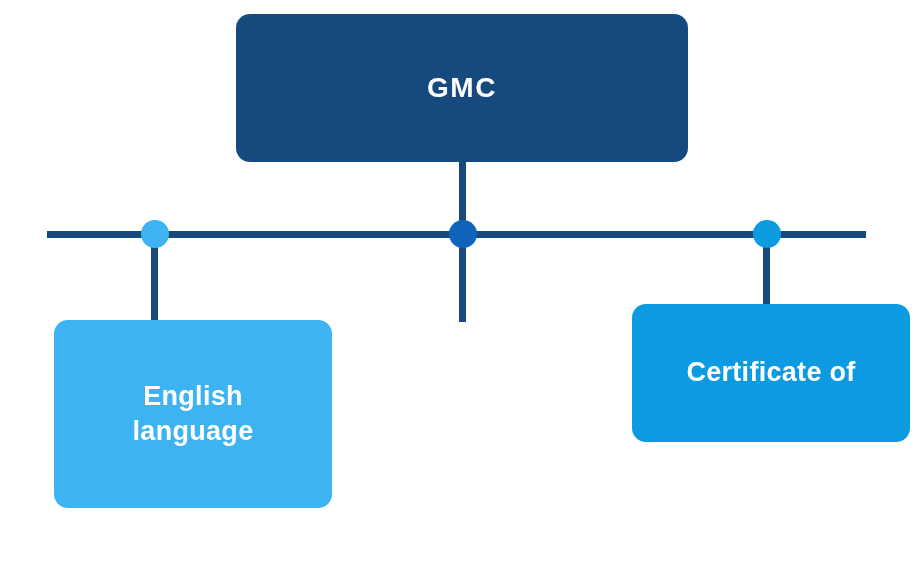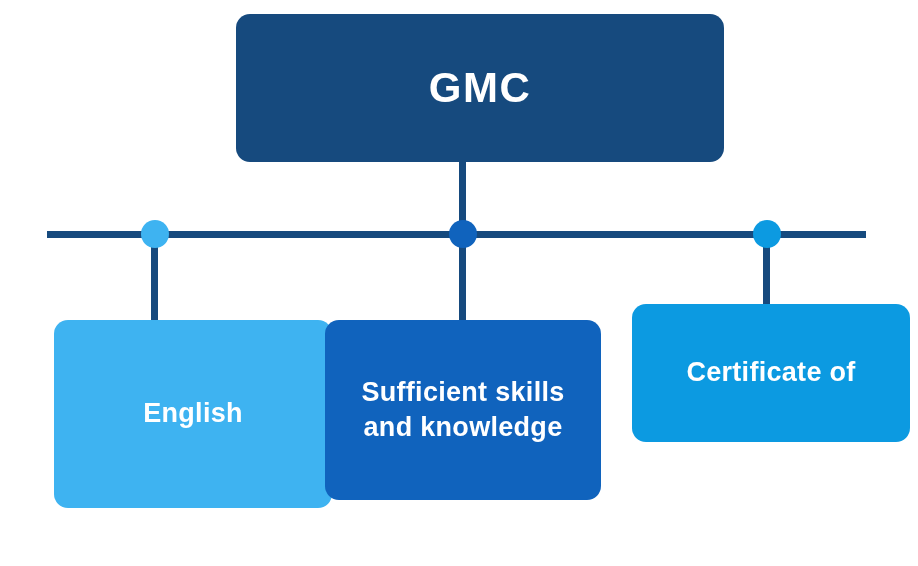--- a/index.html
+++ b/index.html
@@ -21,22 +21,22 @@
     flex-direction: column;
     align-items: center;
     justify-content: center;
     text-align: center;
     color: #ffffff;
     font-weight: bold;
     z-index: 3;
   }
   .node.root {
     left: 236px; top: 14px;
-    width: 488px; height: 148px;
-    font-size: 42px;
+    width: 452px; height: 148px;
+    font-size: 28px;
     letter-spacing: 1.5px;
     line-height: 1.6;
   }
   .node.child {
     font-size: 27px;
     line-height: 1.3;
     letter-spacing: 0.3px;
   }
   .node.child-0 { left: 10px;  top: 320px; width: 278px; height: 188px; }
   .node.child-1 { left: 325px; top: 320px; width: 276px; height: 180px; }
@@ -74,24 +74,21 @@
   <div class="connector v-left" style="background-color: rgb(22, 74, 126);"></div>
   <div class="connector v-center" style="background-color: rgb(22, 74, 126);"></div>
   <div class="connector v-right" style="background-color: rgb(22, 74, 126);"></div>
 
   <div class="dot dot-left" style="background-color: rgb(62, 179, 241);"></div>
   <div class="dot dot-center" style="background-color: rgb(16, 99, 189);"></div>
   <div class="dot dot-right" style="background-color: rgb(12, 154, 225);"></div>
 
   <div class="node child child-0" style="background-color: rgb(62, 179, 241); margin-left: 44px;">
     <div>English</div>
+    <div>language</div>
   </div>
 
-  <div class="node child child-1" style="background-color: rgb(16, 99, 189);">
-    <div>Sufficient skills</div>
-    <div>and knowledge</div>
-  </div>
 
   <div class="node child child-2" style="background-color: rgb(12, 154, 225);">
     <div>Certificate of</div>
   </div>
 
 </div>
 
 </body></html>

